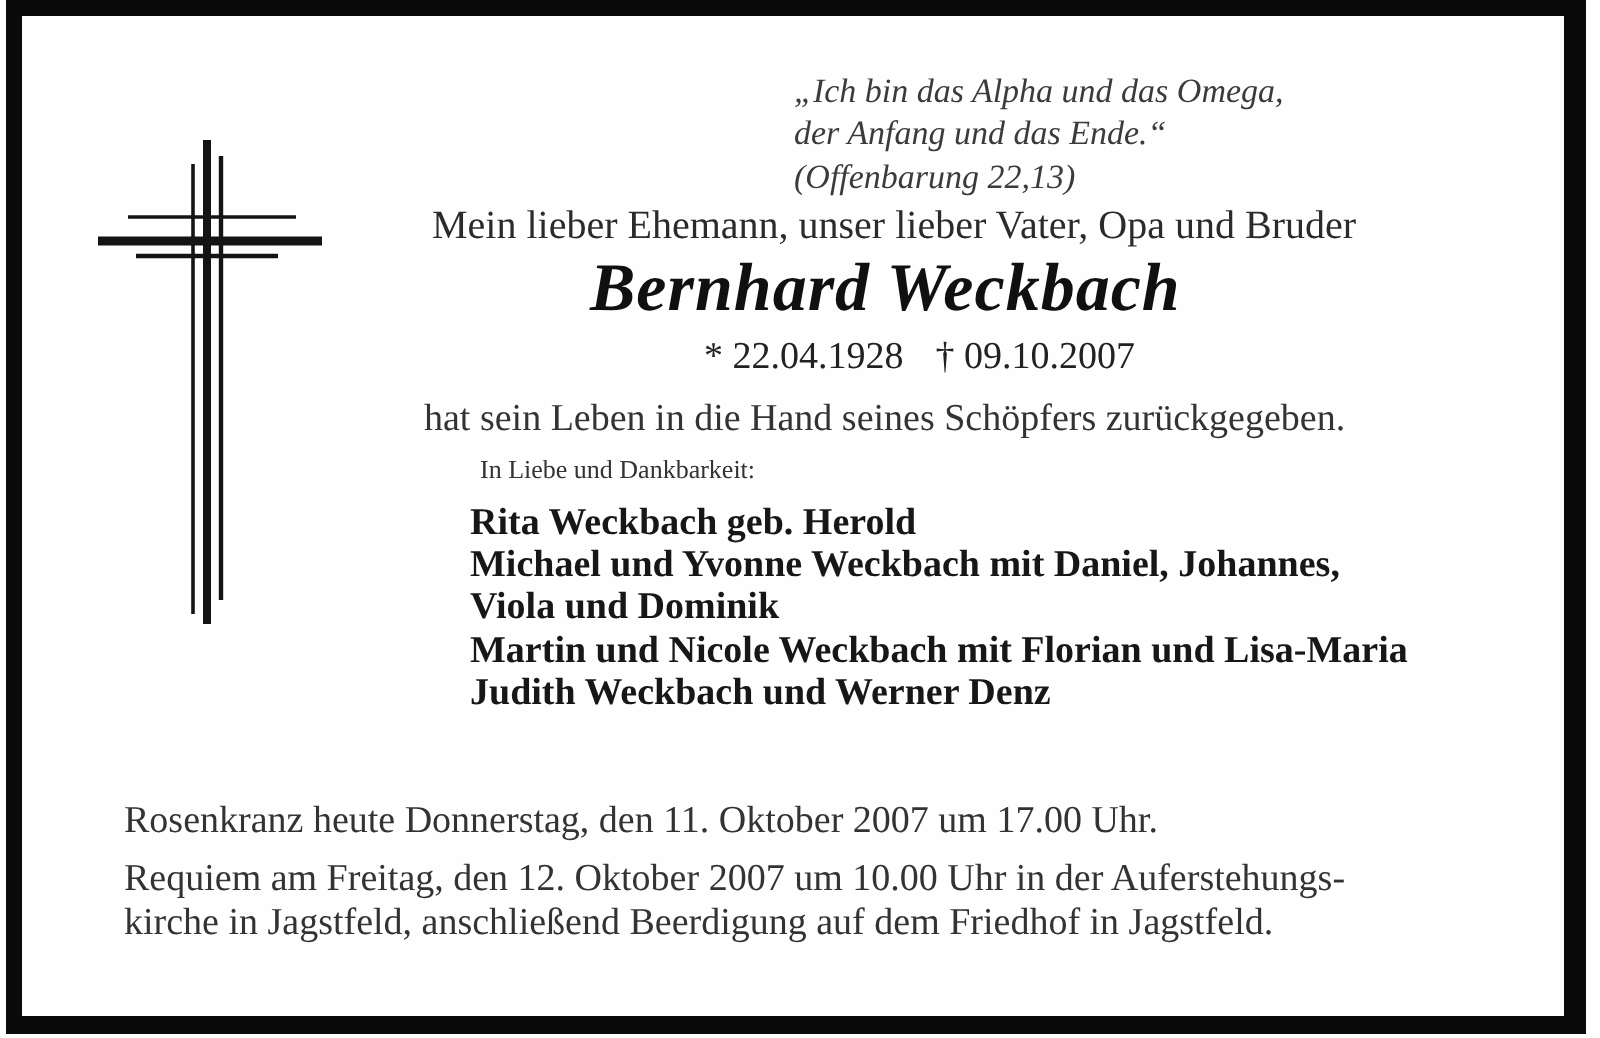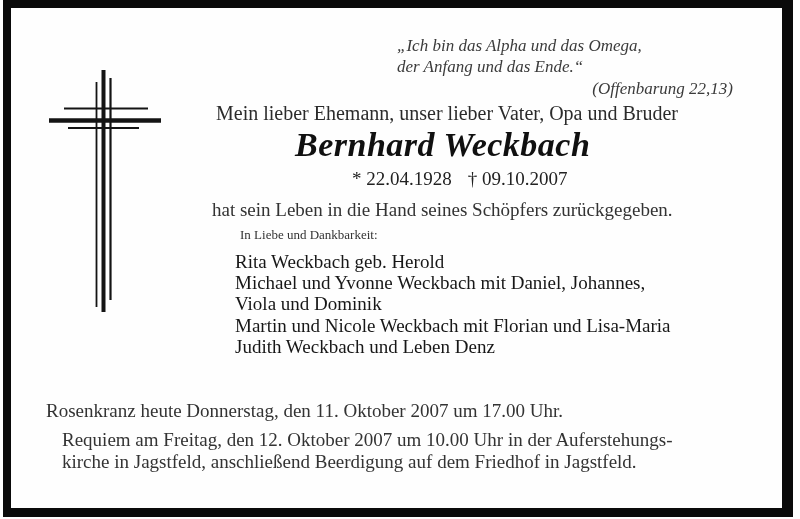--- a/index.html
+++ b/index.html
@@ -17,35 +17,35 @@
     border-bottom-width:9px;
     background:transparent;
   }
   .abs{position:absolute;white-space:nowrap;}
   .cross{position:absolute;left:44px;top:60px;}
   .quote{
     left:397px;top:36px;width:336px;
     font-style:italic;font-size:17px;line-height:20.5px;color:#3b3b3b;
     white-space:nowrap;
   }
-  .quote .attribution{text-align:right;margin-top:2px;}
+  .quote .attribution{text-align:left;margin-top:2px;}
   .intro{left:216px;top:102px;font-size:20px;color:#2b2b2b;}
   .headline{
     left:295px;top:126px;font-size:34px;font-weight:bold;
     color:#101010;letter-spacing:.5px;font-style:italic;
   }
   .dates{left:352px;top:168px;font-size:19px;color:#222;}
   .dates .death{margin-left:16px;}
   .statement{left:212px;top:199px;font-size:19px;color:#333;}
   .mheading{left:240px;top:227px;font-size:13px;color:#333;}
   .mourners{
-    left:235px;top:251px;font-size:19px;font-weight:normal;
+    left:235px;top:251px;font-size:19px;font-weight:bold;
     line-height:21.2px;color:#171717;white-space:nowrap;
   }
-  .event-single{left:46px;top:400px;font-size:19px;color:#333;}
+  .event-single{left:62px;top:400px;font-size:19px;color:#333;}
   .event-block{left:62px;top:429px;font-size:19px;line-height:21.5px;color:#333;white-space:nowrap;}
 </style>
 </head>
 <body>
 
 <div class="frame"></div>
 
 <svg class="cross" width="125" height="260" viewBox="0 0 125 260" aria-hidden="true">
   <line x1="59.5" y1="10" x2="59.5" y2="252" stroke="#141414" stroke-width="4"></line>
   <line x1="52.5" y1="22" x2="52.5" y2="247" stroke="#141414" stroke-width="1.8"></line>
@@ -71,21 +71,21 @@
 
 <div class="abs statement">hat sein Leben in die Hand seines Schöpfers zurückgegeben.</div>
 
 <div class="abs mheading">In Liebe und Dankbarkeit:</div>
 
 <div class="abs mourners">
   <div>Rita Weckbach geb. Herold</div>
   <div>Michael und Yvonne Weckbach mit Daniel, Johannes,</div>
   <div>Viola und Dominik</div>
   <div>Martin und Nicole Weckbach mit Florian und Lisa-Maria</div>
-  <div>Judith Weckbach und Leben Denz</div>
+  <div>Judith Weckbach und Werner Denz</div>
 </div>
 
 <div class="abs event-single">Rosenkranz heute Donnerstag, den 11. Oktober 2007 um 17.00 Uhr.</div>
 
 <div class="abs event-block">
   <div>Requiem am Freitag, den 12. Oktober 2007 um 10.00 Uhr in der Auferstehungs-</div>
   <div>kirche in Jagstfeld, anschließend Beerdigung auf dem Friedhof in Jagstfeld.</div>
 </div>
 
 </body></html>

